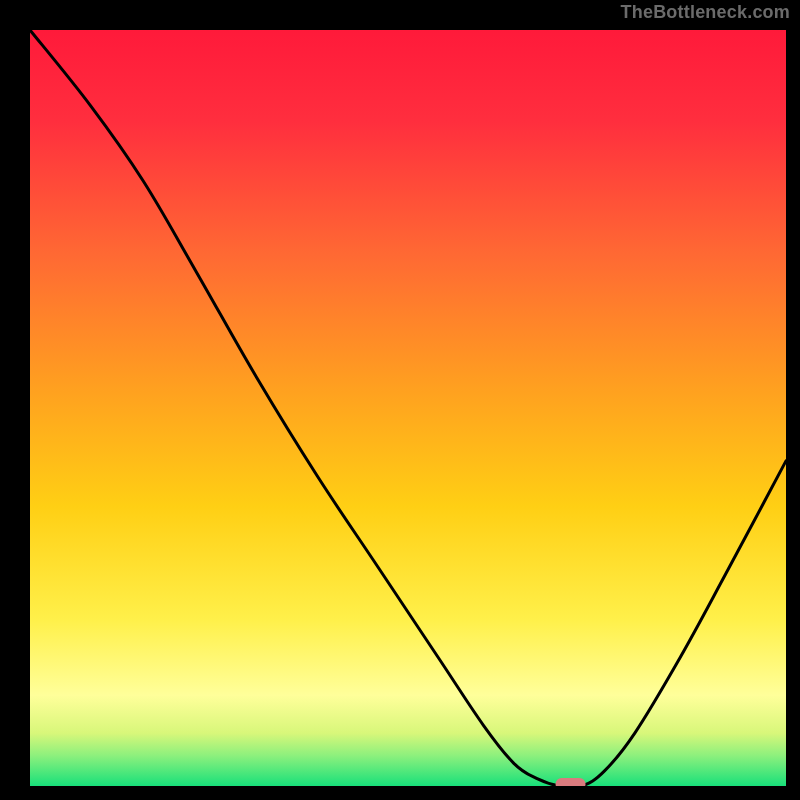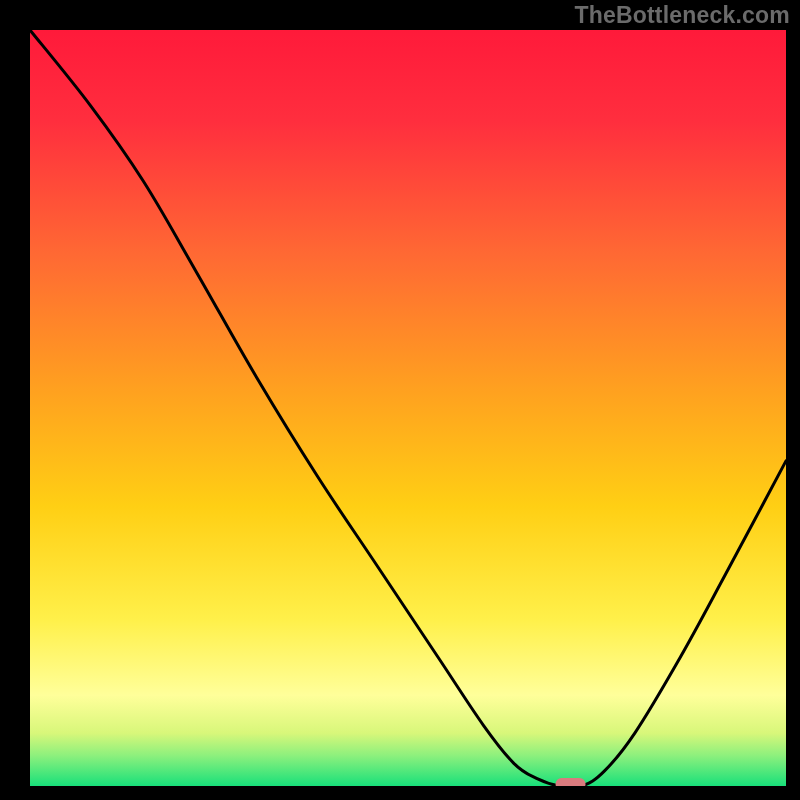--- a/index.html
+++ b/index.html
@@ -15,21 +15,21 @@
     position: relative;
     width: 800px;
     height: 800px;
     background: #000;
   }
   .watermark {
     position: absolute;
     top: 2px;
     right: 10px;
     color: #6b6b6b;
-    font-size: 23px;
+    font-size: 18px;
     font-weight: 600;
     letter-spacing: 0.2px;
     z-index: 20;
   }
   svg {
     position: absolute;
     top: 0;
     left: 0;
     display: block;
   }

